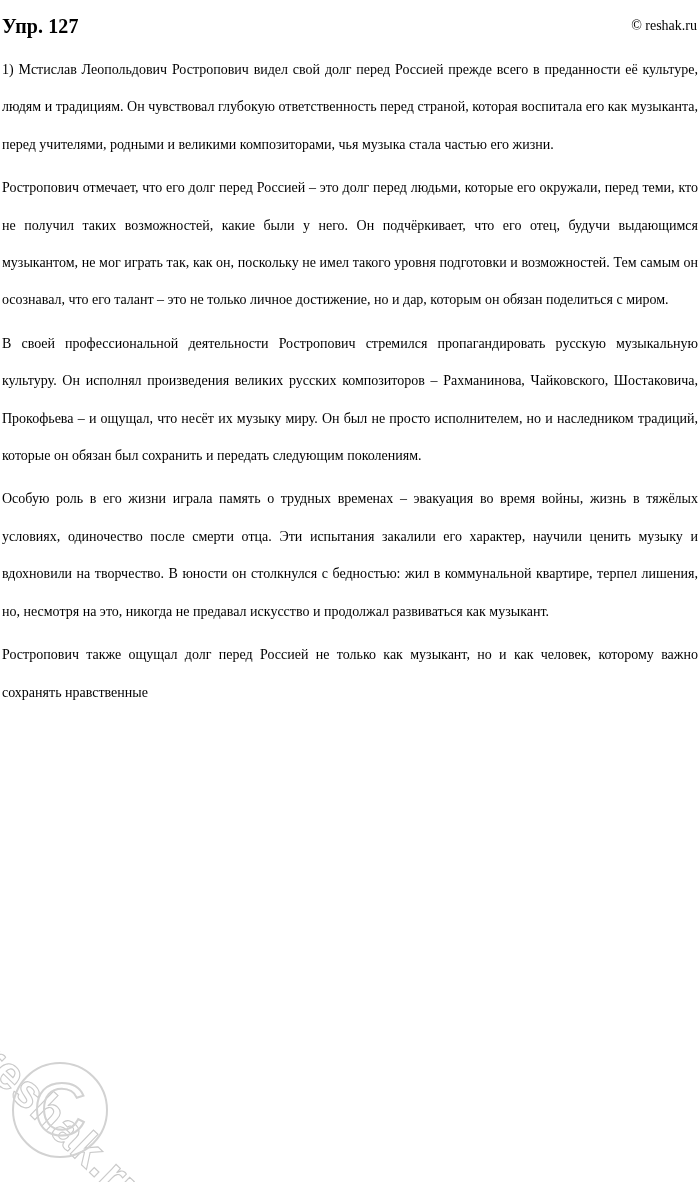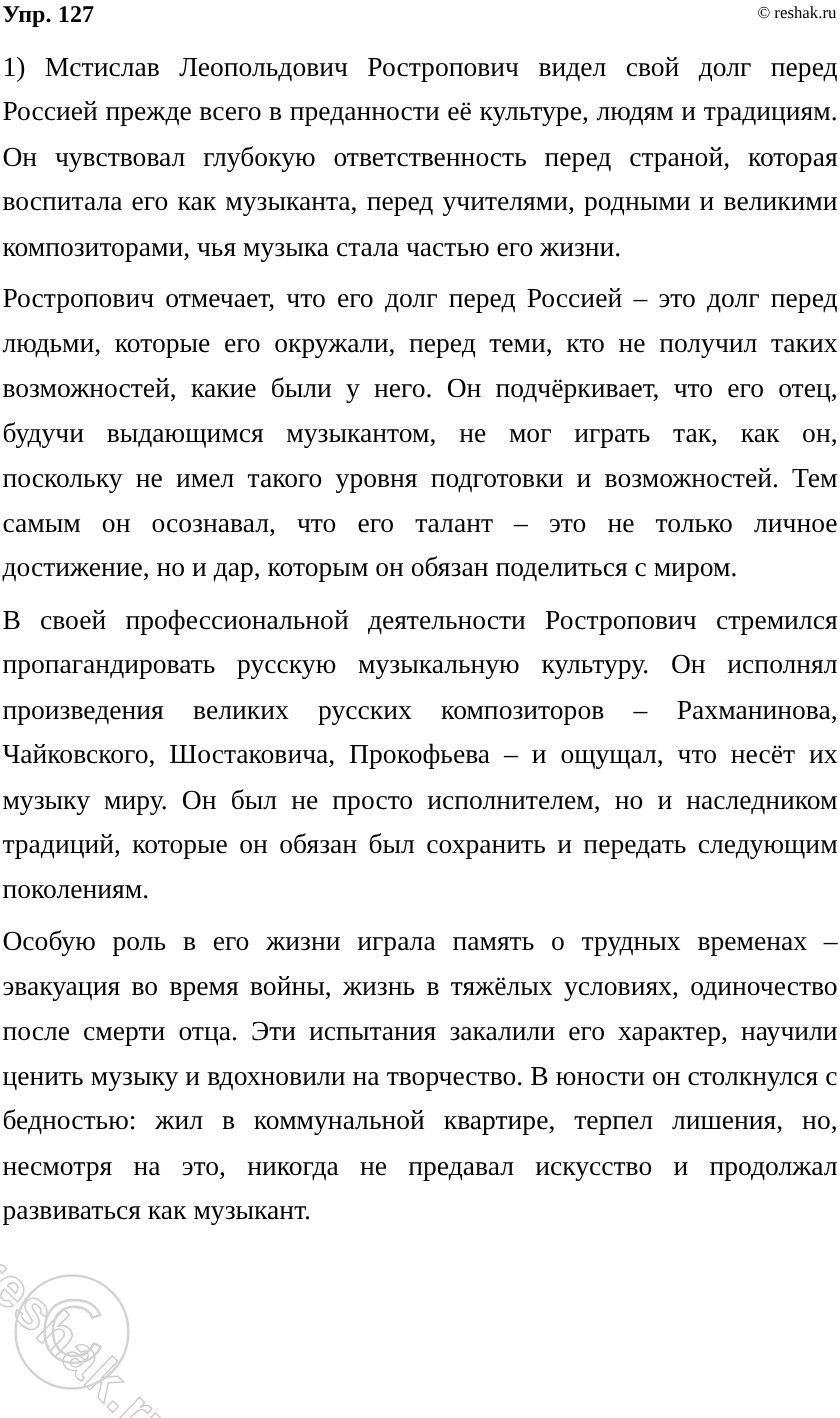--- a/index.html
+++ b/index.html
@@ -25,21 +25,21 @@
     overflow: hidden;
   }
 
   
   .header {
     position: relative;
     height: 30px;
     display: flex;
     align-items: flex-start;
     justify-content: space-between;
-    padding-top: 1px;
+    padding-top: 15px;
   }
   .title {
     font-size: 20px;
     font-weight: bold;
     line-height: 22px;
     letter-spacing: 0.1px;
     white-space: nowrap;
   }
   .copyright {
     font-size: 14px;
@@ -49,21 +49,21 @@
     padding-right: 1px;
   }
 
   
   .content {
     position: relative;
     z-index: 2;
     margin-top: 6px;
   }
   .para {
-    font-size: 23px;
+    font-size: 14px;
     line-height: 37.4px;
     text-align: justify;
     text-align-last: left;
     margin: 0 0 6px 0;
     word-spacing: 0px;
     hyphens: none;
   }
   .para:last-child {
     margin-bottom: 0;
   }
@@ -130,15 +130,16 @@
     <div class="wm-text">reshak.ru</div>
     <div class="wm-circle"></div>
     <div class="wm-c">C</div>
   </div>
 
   <div class="content">
     <p class="para">1) Мстислав Леопольдович Ростропович видел свой долг перед Россией прежде всего в преданности её культуре, людям и традициям. Он чувствовал глубокую ответственность перед страной, которая воспитала его как музыканта, перед учителями, родными и великими композиторами, чья музыка стала частью его жизни.</p>
     <p class="para">Ростропович отмечает, что его долг перед Россией – это долг перед людьми, которые его окружали, перед теми, кто не получил таких возможностей, какие были у него. Он подчёркивает, что его отец, будучи выдающимся музыкантом, не мог играть так, как он, поскольку не имел такого уровня подготовки и возможностей. Тем самым он осознавал, что его талант – это не только личное достижение, но и дар, которым он обязан поделиться с миром.</p>
     <p class="para">В своей профессиональной деятельности Ростропович стремился пропагандировать русскую музыкальную культуру. Он исполнял произведения великих русских композиторов – Рахманинова, Чайковского, Шостаковича, Прокофьева – и ощущал, что несёт их музыку миру. Он был не просто исполнителем, но и наследником традиций, которые он обязан был сохранить и передать следующим поколениям.</p>
     <p class="para">Особую роль в его жизни играла память о трудных временах – эвакуация во время войны, жизнь в тяжёлых условиях, одиночество после смерти отца. Эти испытания закалили его характер, научили ценить музыку и вдохновили на творчество. В юности он столкнулся с бедностью: жил в коммунальной квартире, терпел лишения, но, несмотря на это, никогда не предавал искусство и продолжал развиваться как музыкант.</p>
+    <p class="para">Ростропович также ощущал долг перед Россией не только как музыкант, но и как человек, которому важно сохранять нравственные</p>
   </div>
 
 </div>
 
 </body></html>

